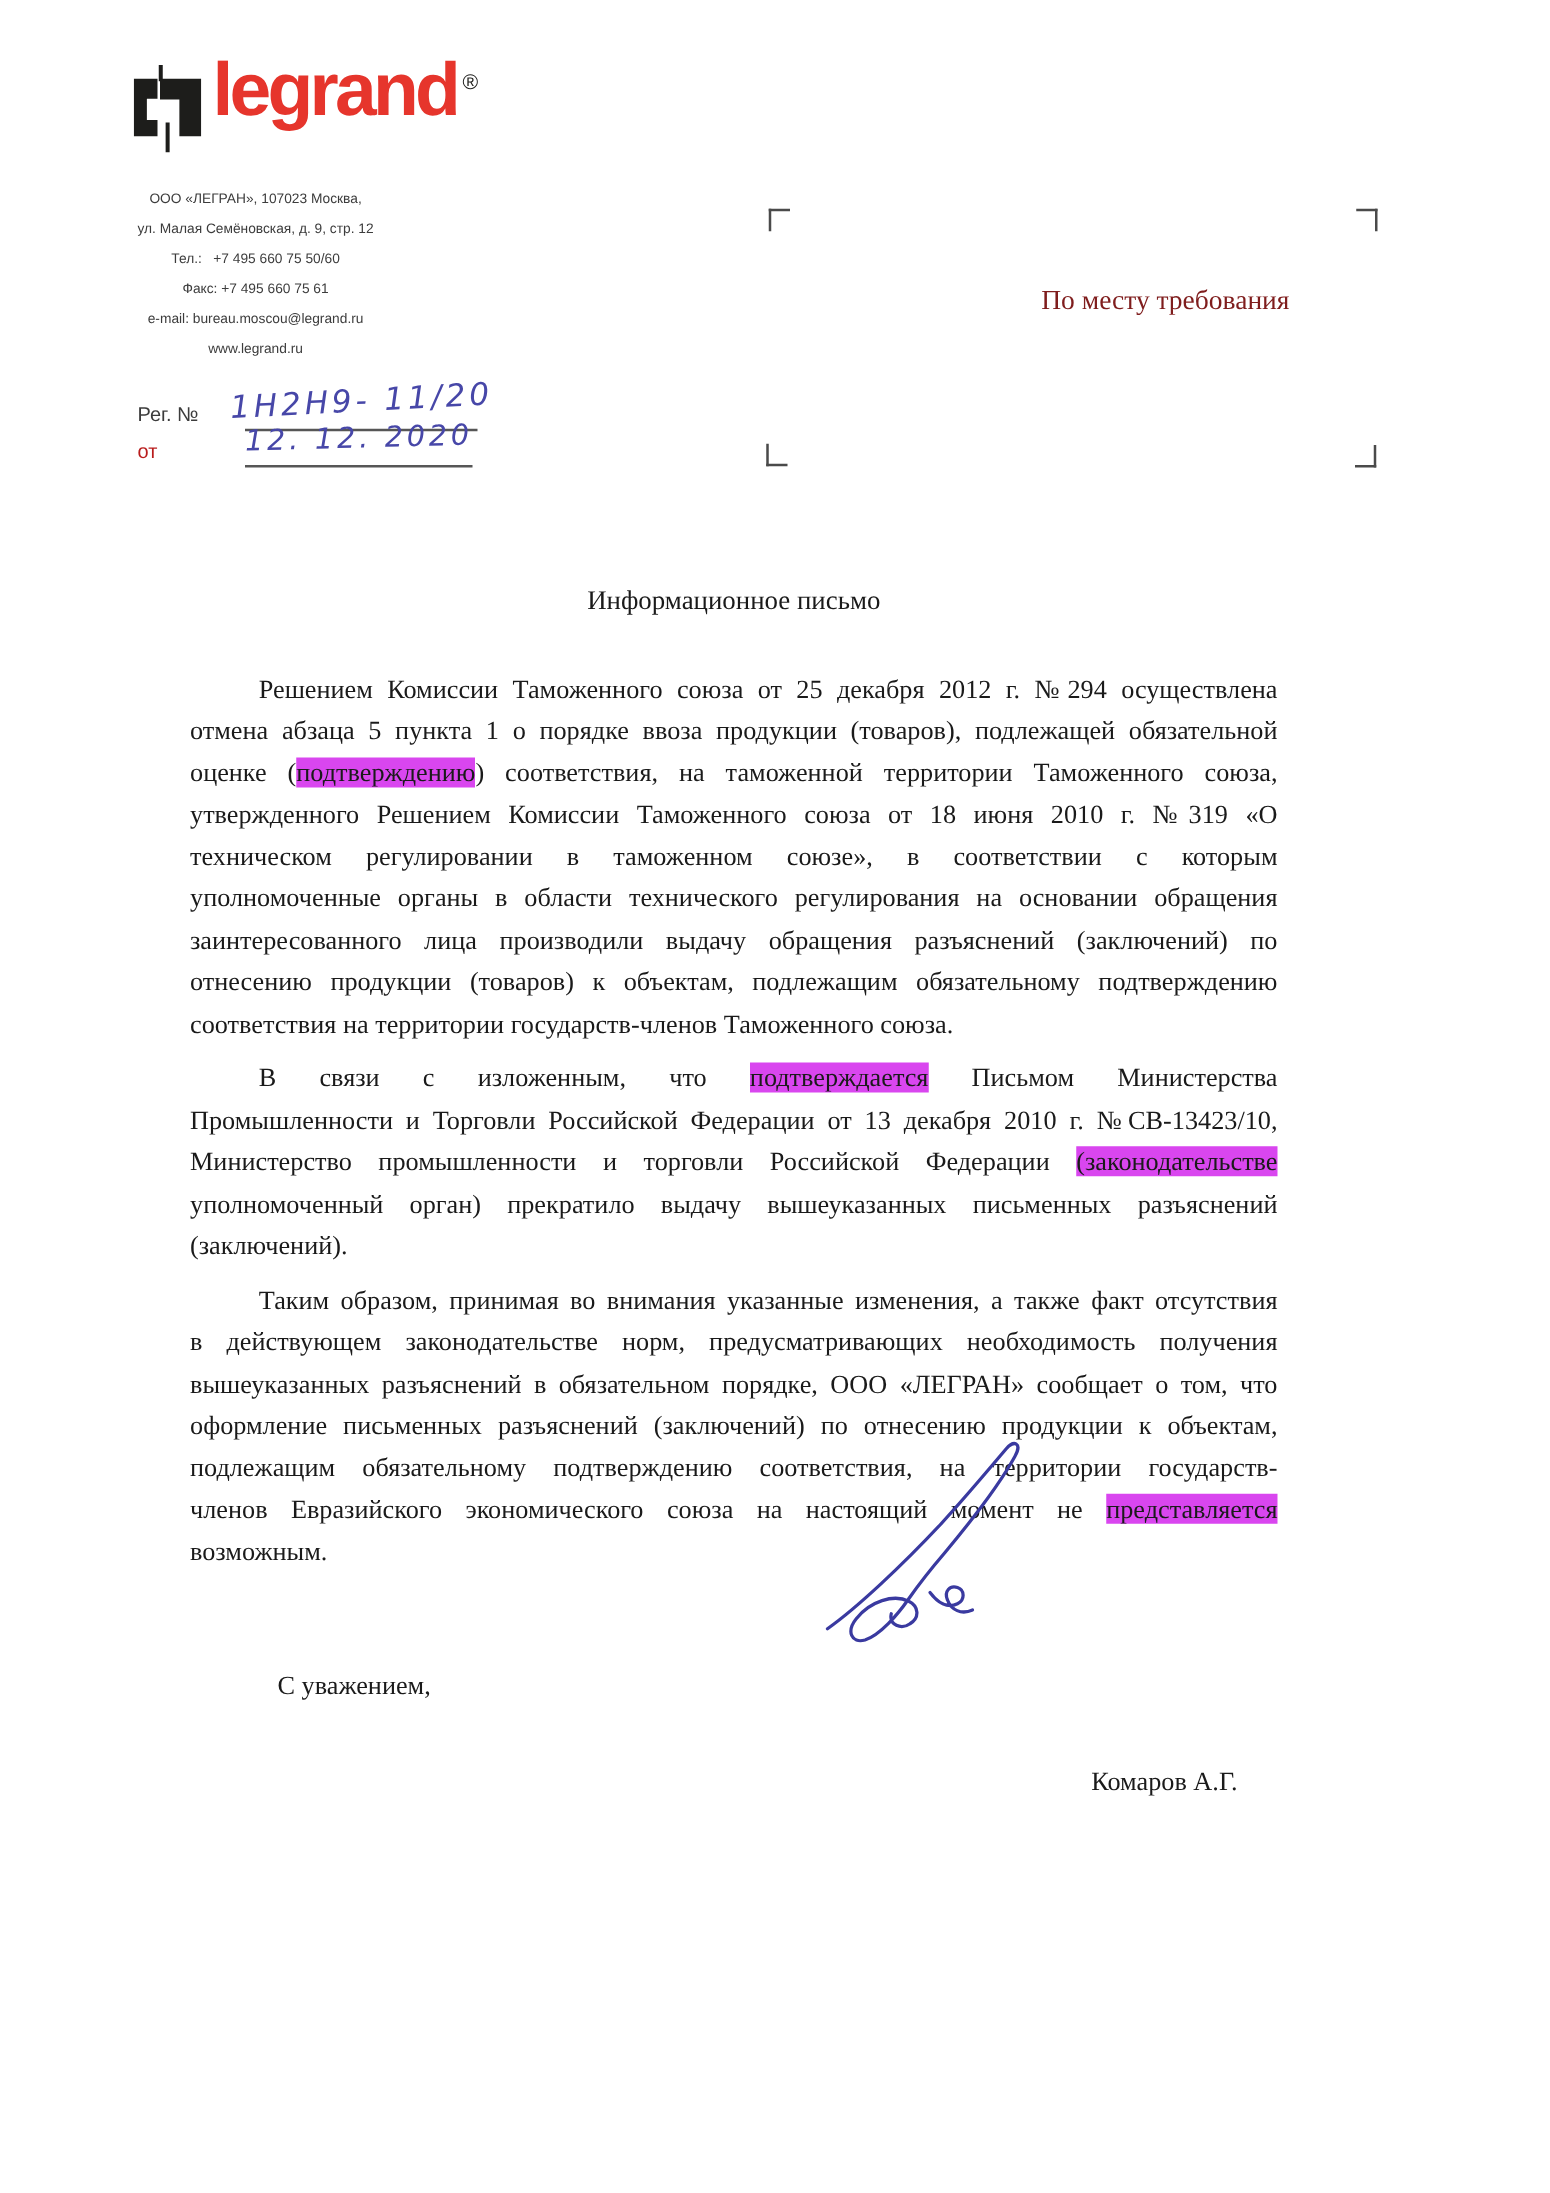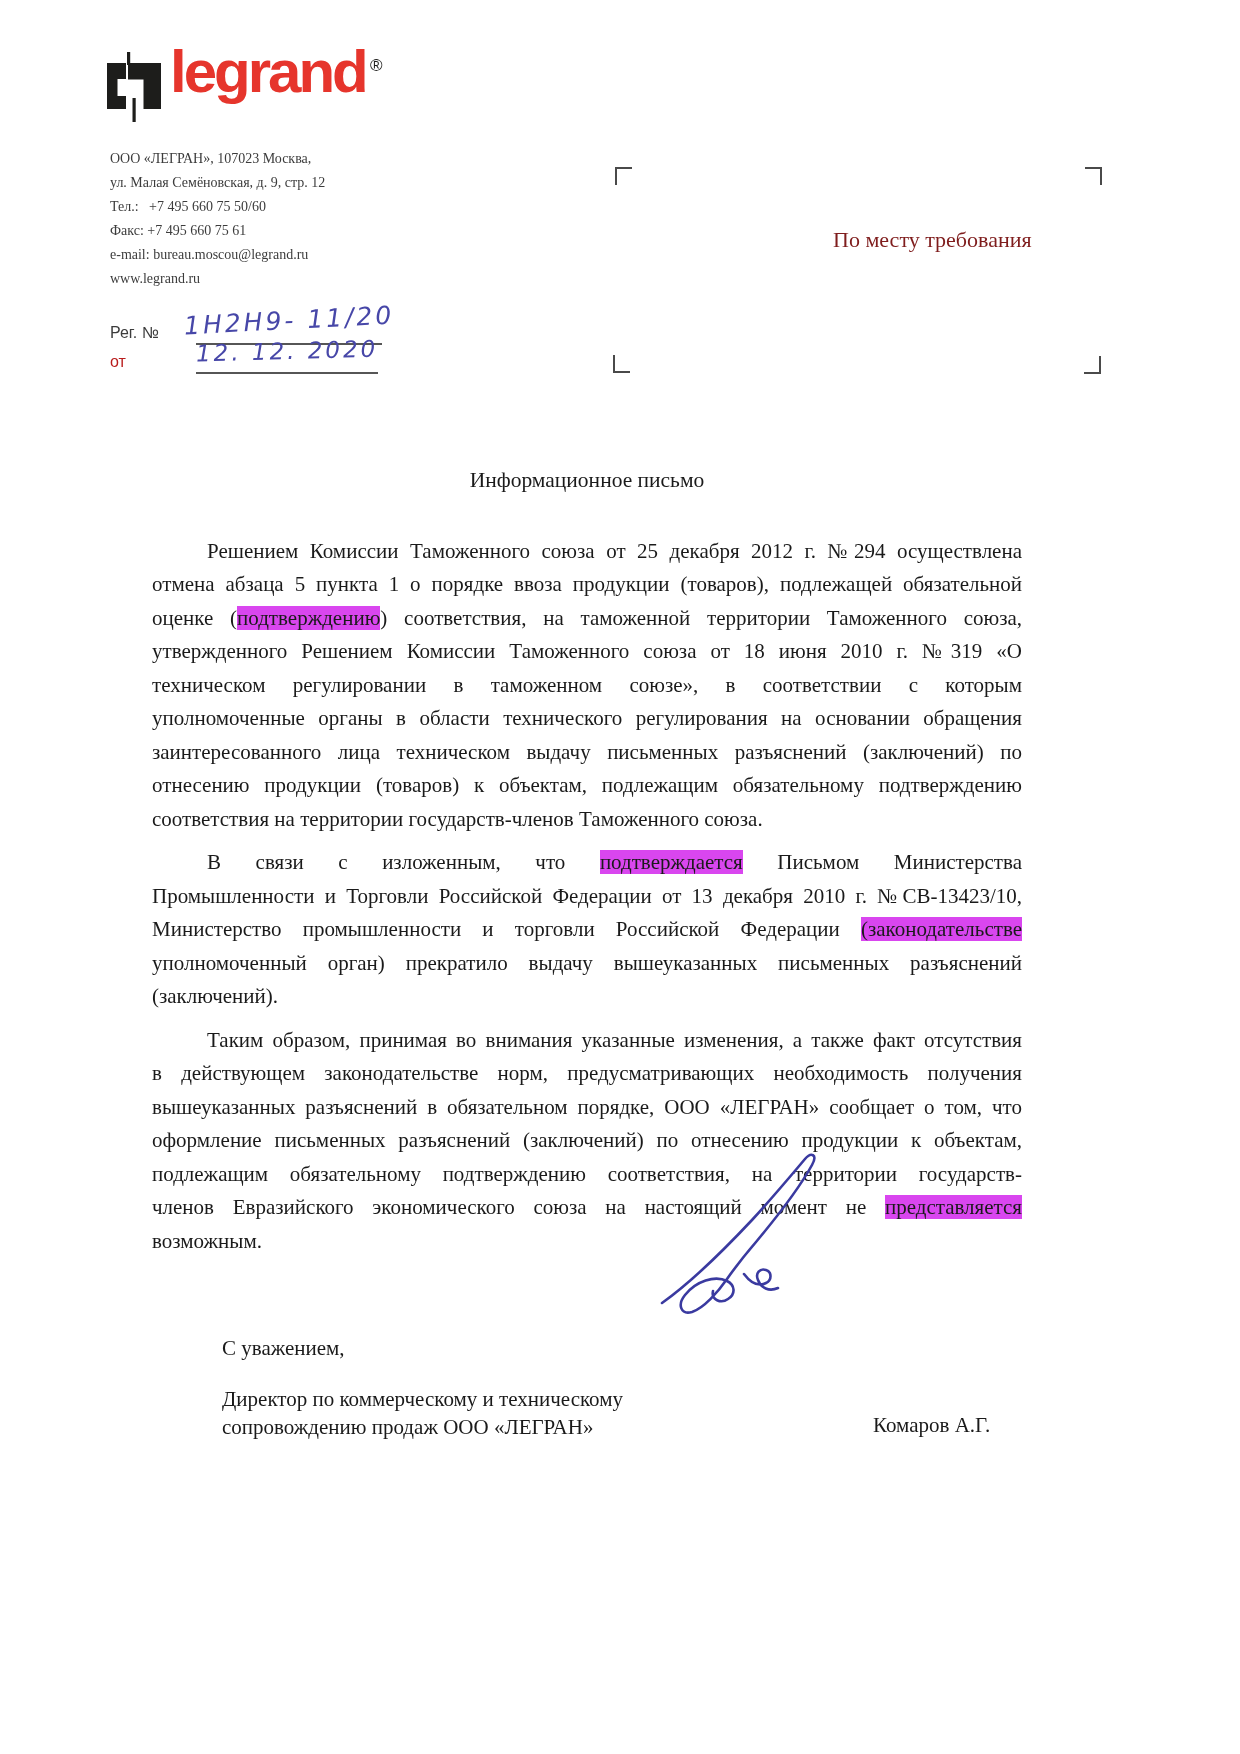--- a/index.html
+++ b/index.html
@@ -20,23 +20,24 @@
     letter-spacing:-3px;
   }
   .logo-reg{
     position:absolute;left:370px;top:56px;
     font-family:"Liberation Sans", sans-serif;
     font-size:17px;color:#1d1d1b;
   }
   
   .company{
     position:absolute;left:110px;top:147px;
-    font-family:Liberation Serif, serif;
-    font-size:14px;line-height:24px;color:#3c3c3c;
+    font-family:Liberation Sans, sans-serif;
+    font-size:11px;line-height:24px;color:#3c3c3c;
     white-space:pre;
+    text-align:center;
   }
   
   .corner{position:absolute;width:15px;height:16px;}
   .corner.tl{left:615px;top:167px;border-left:2px solid #4a4a4a;border-top:2px solid #4a4a4a;}
   .corner.tr{left:1085px;top:167px;border-right:2px solid #4a4a4a;border-top:2px solid #4a4a4a;}
   .corner.bl{left:613px;top:355px;border-left:2px solid #4a4a4a;border-bottom:2px solid #4a4a4a;}
   .corner.br{left:1084px;top:356px;border-right:2px solid #4a4a4a;border-bottom:2px solid #4a4a4a;}
   
   .recipient{position:absolute;left:833px;top:227px;font-size:22px;color:#7f1d1d;}
   
@@ -101,21 +102,21 @@
   <div class="letter-body">
     <div class="title">Информационное письмо</div>
     <div>
         <div class="para">
           <div class="line just indent">Решением Комиссии Таможенного союза от 25 декабря 2012 г. №294 осуществлена</div>
           <div class="line just">отмена абзаца 5 пункта 1 о порядке ввоза продукции (товаров), подлежащей обязательной</div>
           <div class="line just">оценке (<span class="hl">подтверждению</span>) соответствия, на таможенной территории Таможенного союза,</div>
           <div class="line just">утвержденного Решением Комиссии Таможенного союза от 18 июня 2010 г. №319 «О</div>
           <div class="line just">техническом регулировании в таможенном союзе», в соответствии с которым</div>
           <div class="line just">уполномоченные органы в области технического регулирования на основании обращения</div>
-          <div class="line just">заинтересованного лица техническом выдачу письменных разъяснений (заключений) по</div>
+          <div class="line just">заинтересованного лица производили выдачу обращения разъяснений (заключений) по</div>
           <div class="line just">отнесению продукции (товаров) к объектам, подлежащим обязательному подтверждению</div>
           <div class="line">соответствия на территории государств-членов Таможенного союза.</div>
         </div>
         <div class="para">
           <div class="line just indent">В связи с изложенным, что <span class="hl">подтверждается</span> Письмом Министерства</div>
           <div class="line just">Промышленности и Торговли Российской Федерации от 13 декабря 2010 г. №СВ-13423/10,</div>
           <div class="line just">Министерство промышленности и торговли Российской Федерации <span class="hl">(законодательстве</span></div>
           <div class="line just">уполномоченный орган) прекратило выдачу вышеуказанных письменных разъяснений</div>
           <div class="line">(заключений).</div>
         </div>
@@ -125,24 +126,20 @@
           <div class="line just">вышеуказанных разъяснений в обязательном порядке, ООО «ЛЕГРАН» сообщает о том, что</div>
           <div class="line just">оформление письменных разъяснений (заключений) по отнесению продукции к объектам,</div>
           <div class="line just">подлежащим обязательному подтверждению соответствия, на территории государств-</div>
           <div class="line just">членов Евразийского экономического союза на настоящий момент не <span class="hl">представляется</span></div>
           <div class="line">возможным.</div>
         </div>
       </div>
   </div>
 
   <div class="salutation">С уважением,</div>
-  <div class="position-block">
-    <div class="line">Директор по коммерческому и техническому</div>
-    <div class="line">сопровождению продаж ООО «ЛЕГРАН»</div>
-  </div>
   <div class="signer">Комаров А.Г.</div>
 
   <svg class="signature-svg" viewBox="0 0 215 172" xmlns="http://www.w3.org/2000/svg">
     <g fill="none" stroke="#3a3aa0" stroke-width="2.6" stroke-linecap="round">
       <path d="M14 157 C 38 140, 74 106, 104 74 C 126 50, 146 26, 157 13
                C 163 6, 170 8, 164 19 C 152 41, 128 72, 108 96
                C 96 110, 86 123, 79 133 C 70 146, 56 162, 44 166
                C 33 169, 29 159, 37 149 C 48 135, 67 129, 79 135
                C 87 139, 88 148, 80 153 C 73 158, 63 154, 65 145"></path>
       <path d="M96 128 C 102 136, 110 141, 118 137 C 124 134, 124 126, 118 124

